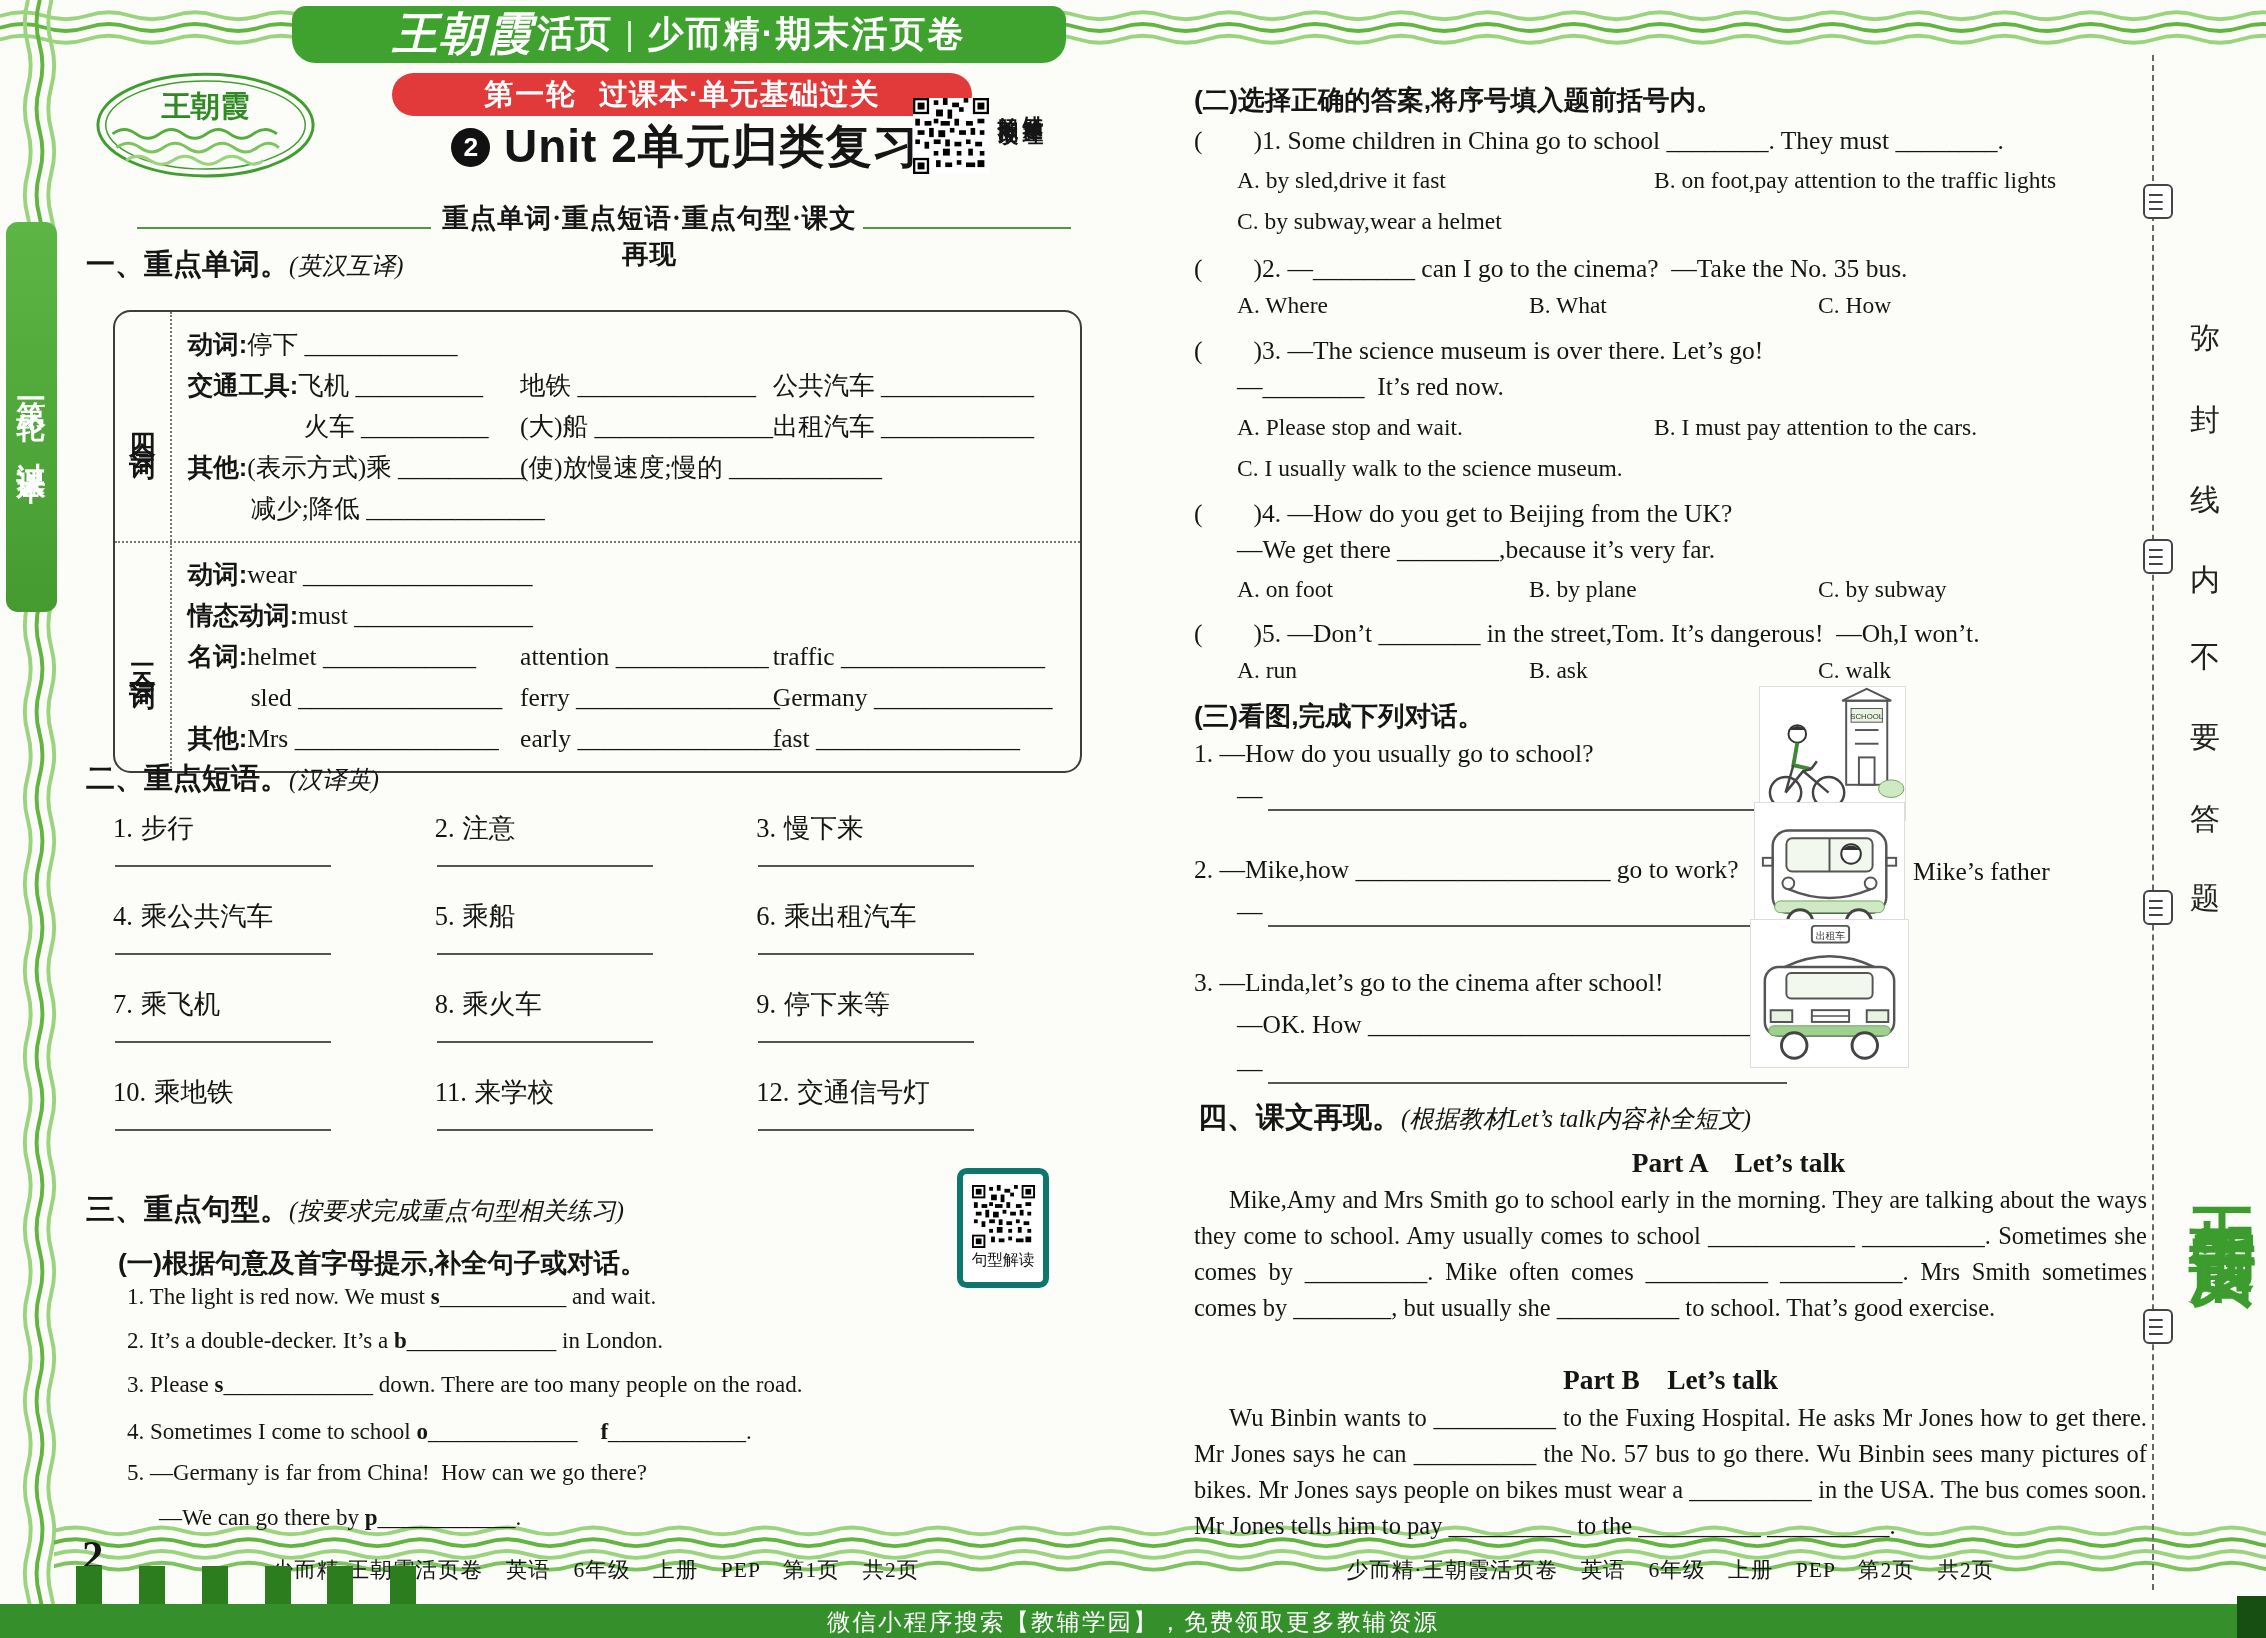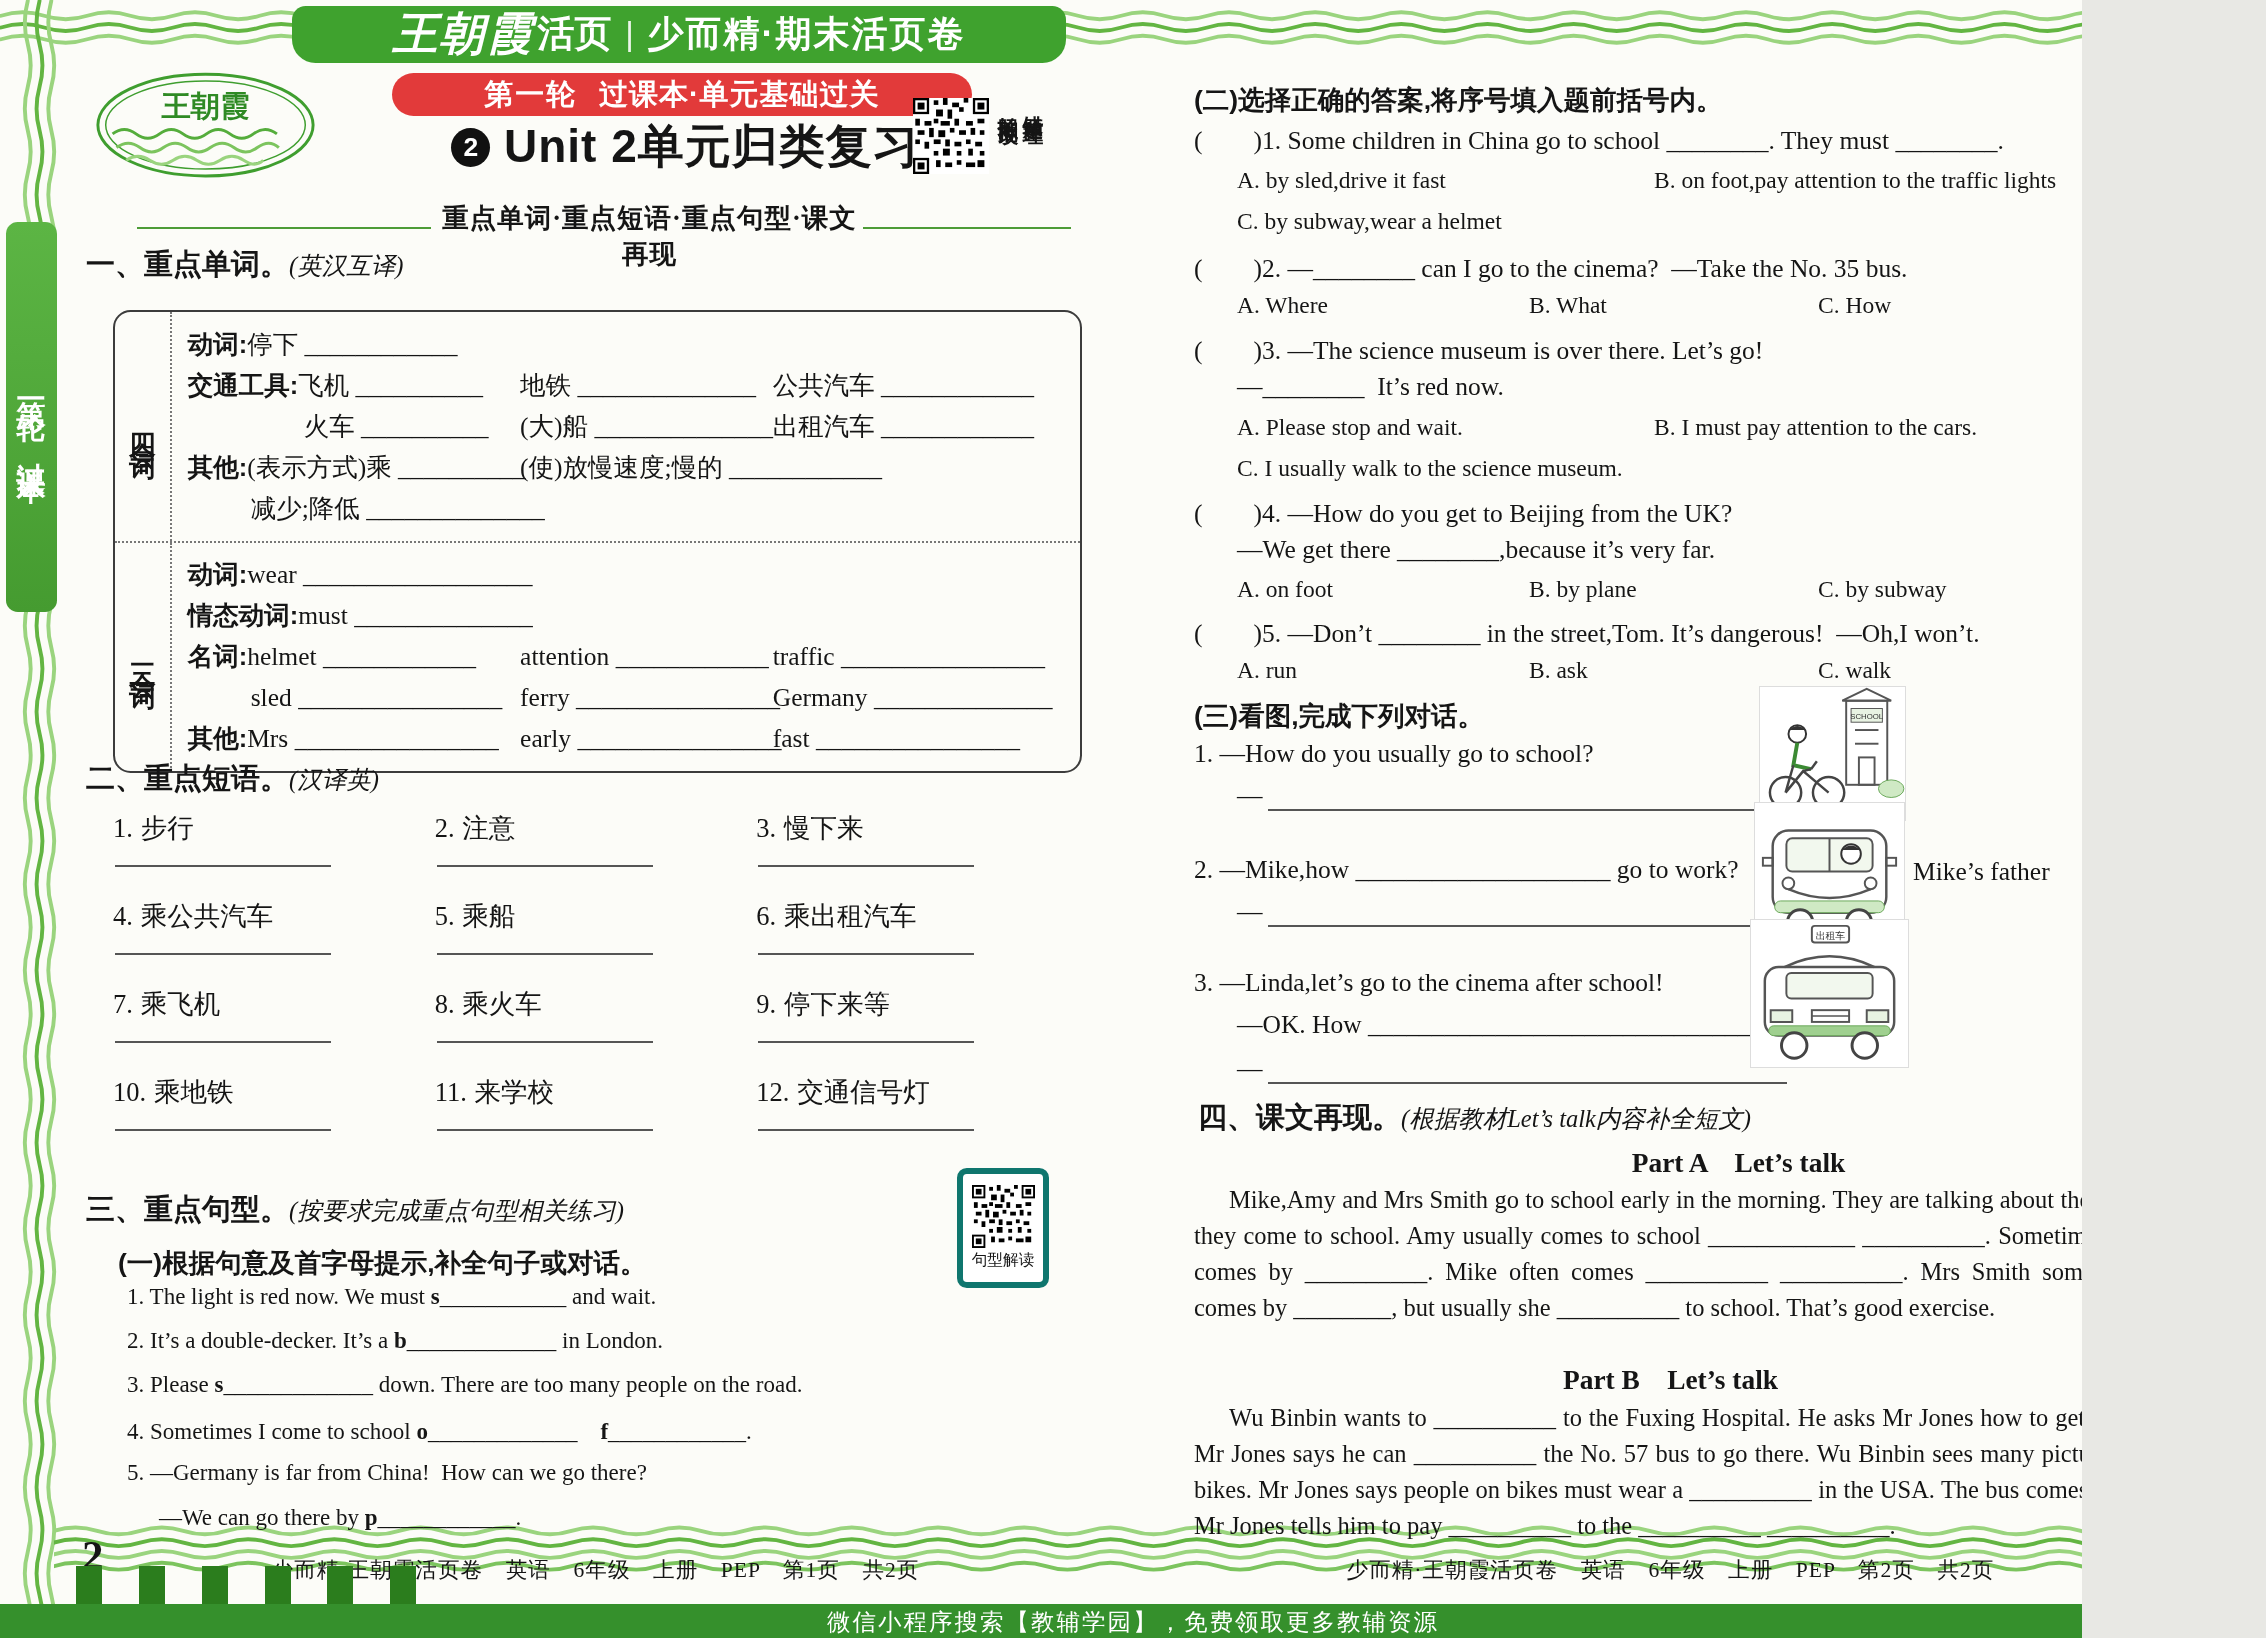--- a/index.html
+++ b/index.html
@@ -1,16 +1,16 @@
 <!DOCTYPE html>
 <html><head>
 <meta charset="utf-8">
 <style>
   html,body{margin:0;padding:0;background:#e8e8e4;}
-  #canvas{position:relative;width:2082px;height:1639px;background:#fcfcf8;overflow:hidden;
+  #canvas{position:relative;width:2266px;height:1639px;background:#fcfcf8;overflow:hidden;
           font-family:"Liberation Sans",sans-serif;color:#151515;}
   .abs{position:absolute;}
   svg{display:block;}
   .waves path{fill:none;stroke-width:4;stroke-linecap:round;}
   .waves path:nth-child(1){stroke:#9ad47e;}
   .waves path:nth-child(2){stroke:#63b542;}
   .waves path:nth-child(3){stroke:#9ad47e;}
   .waves path:nth-child(4){stroke:#7cc45e;}
 
   

